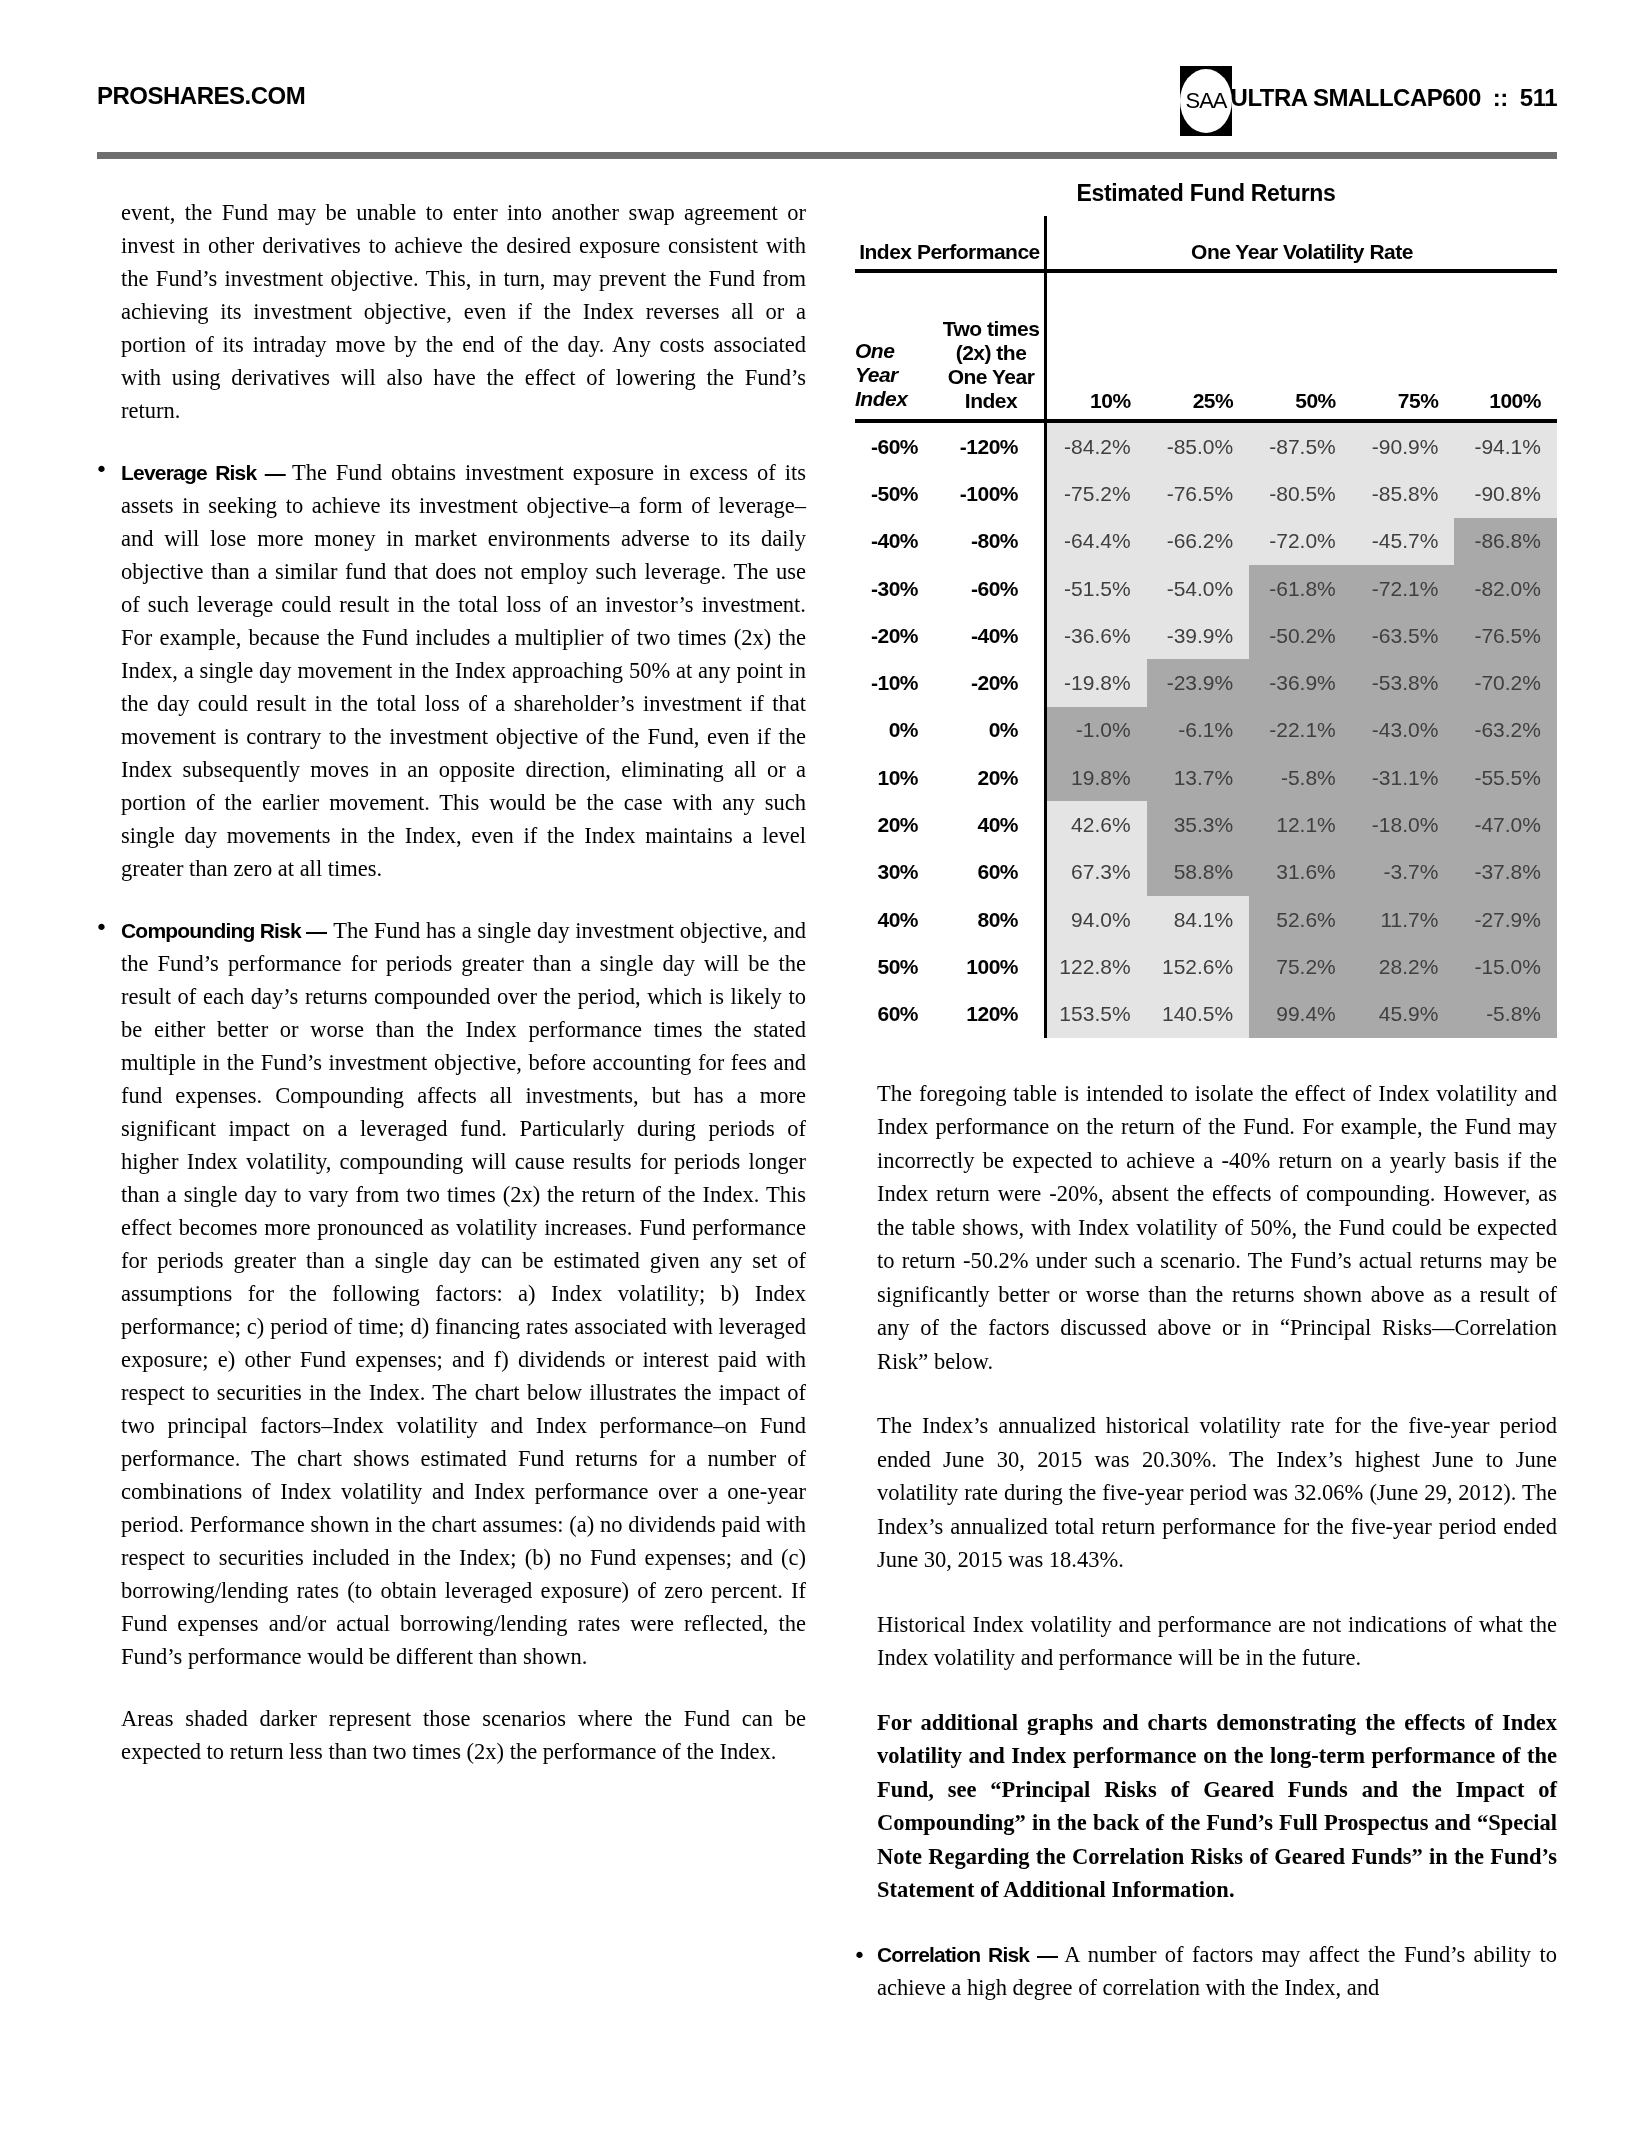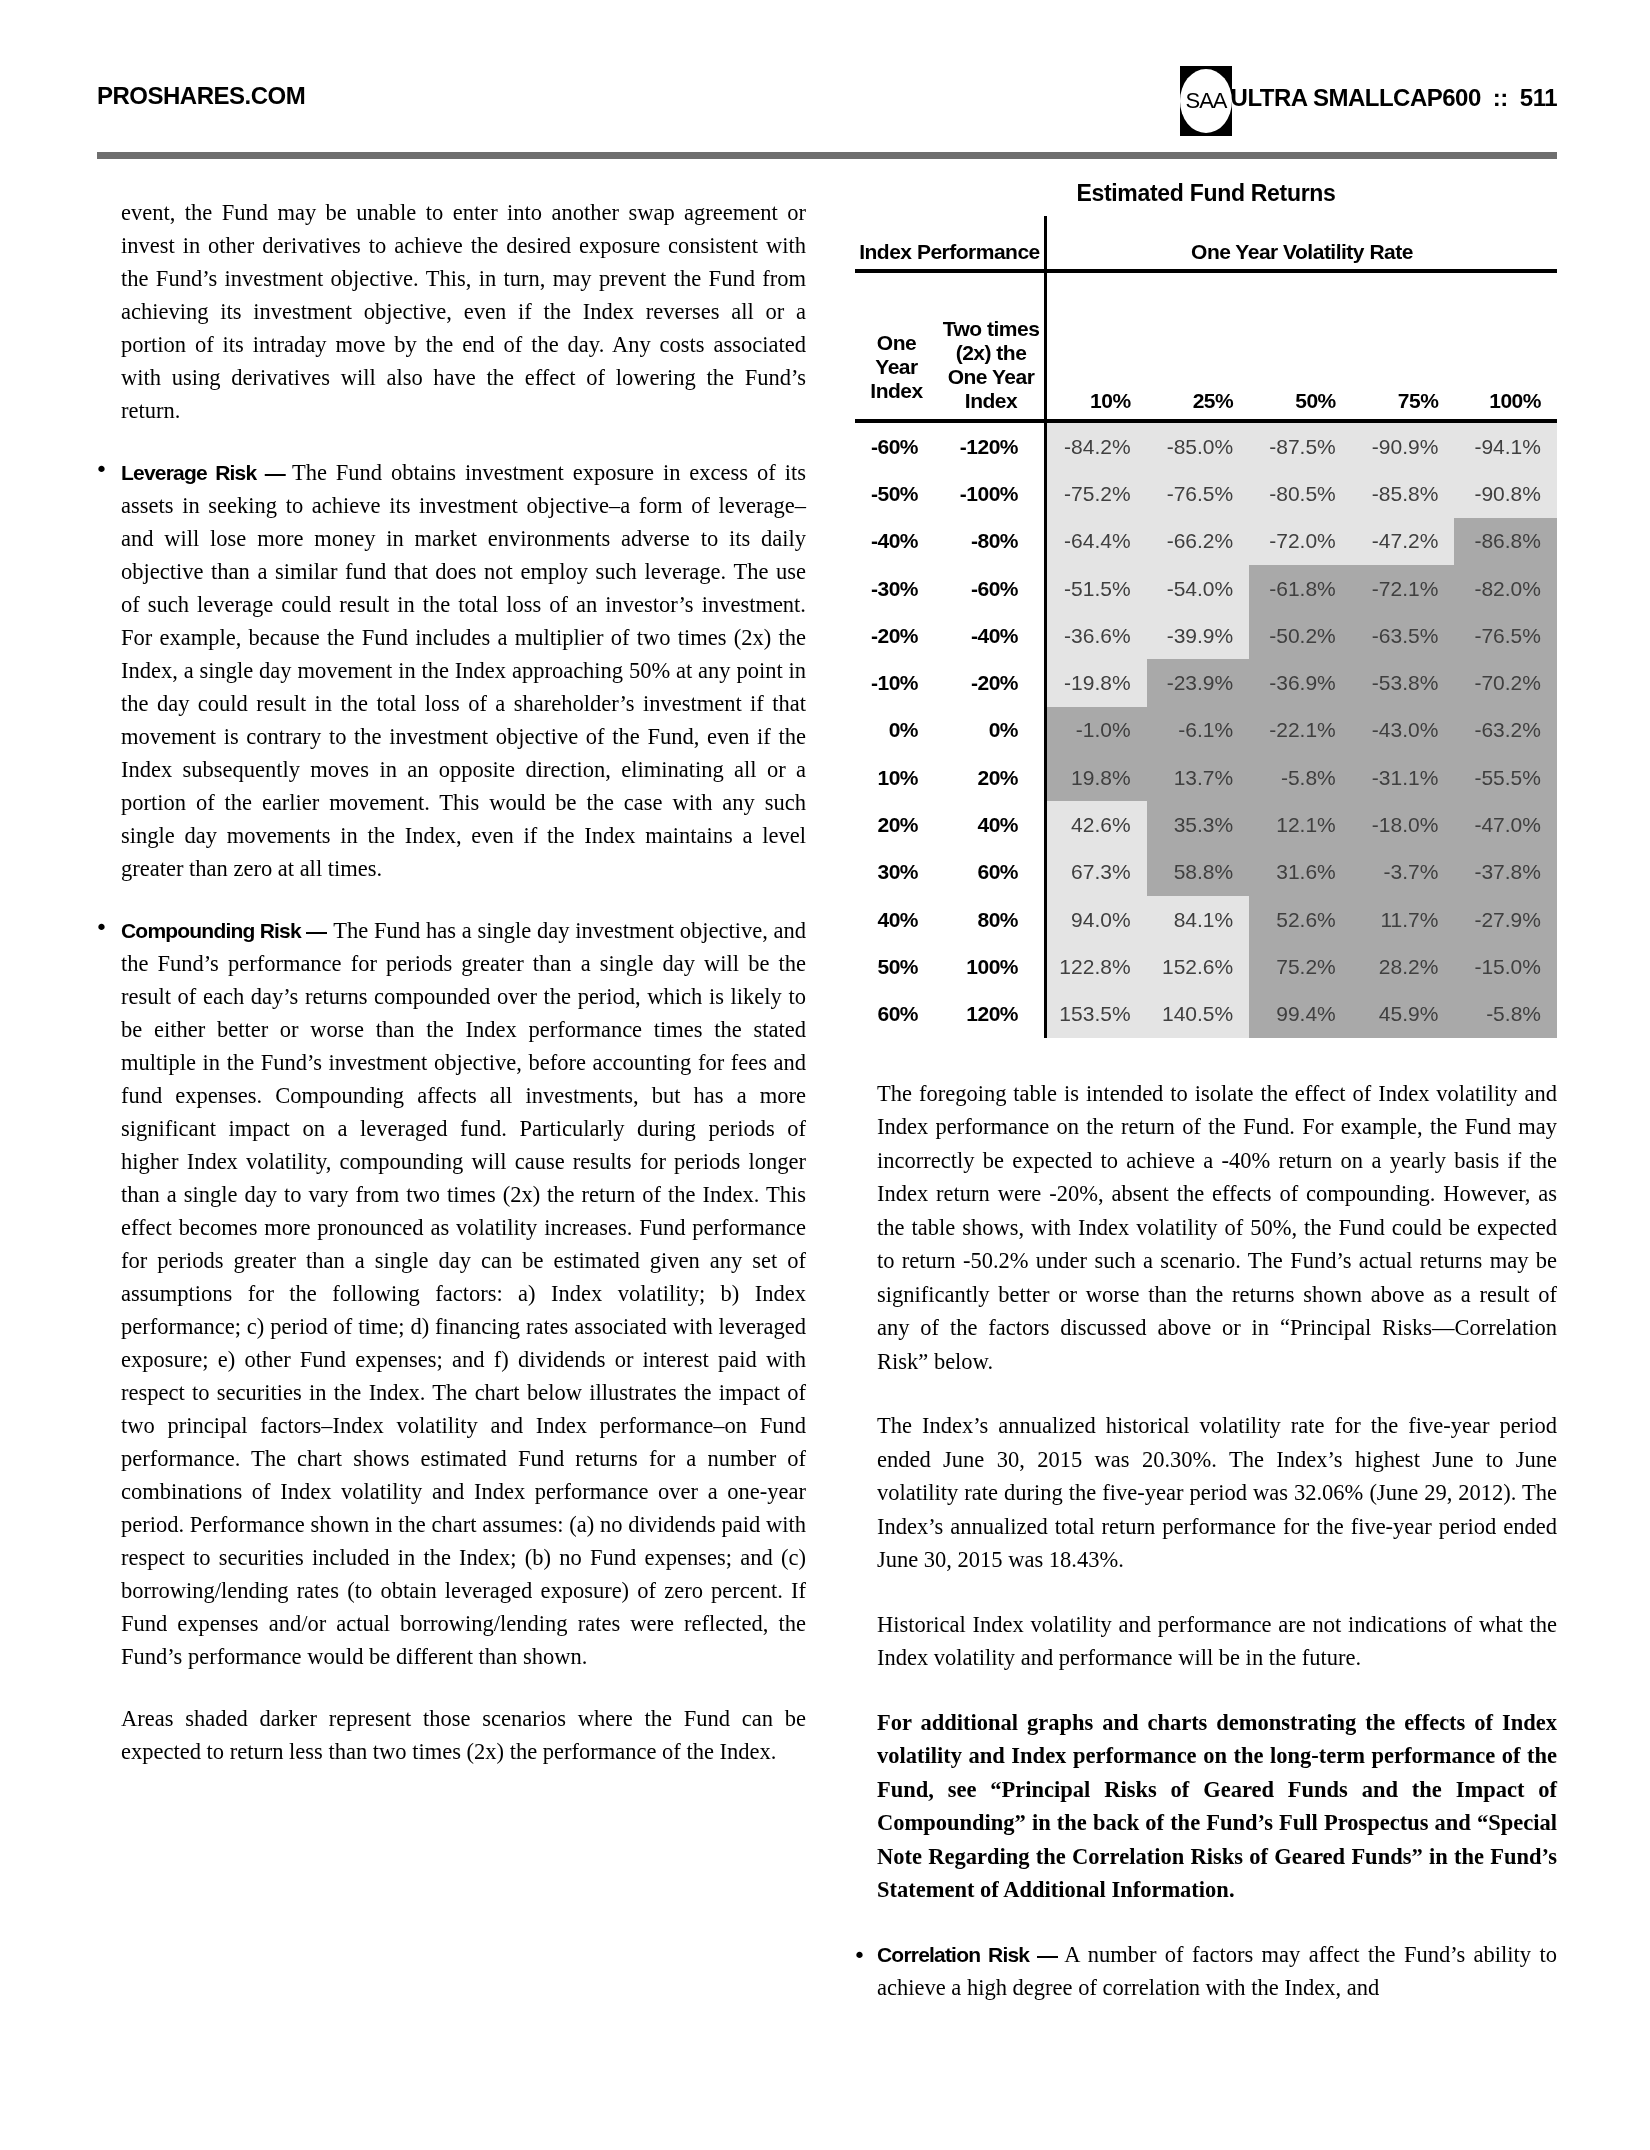--- a/index.html
+++ b/index.html
@@ -71,21 +71,21 @@
     border-bottom:4px solid #000; display:flex; align-items:flex-end;
     justify-content:center; font-weight:bold; font-size:21px;
     letter-spacing:-0.5px; text-align:center; padding-bottom:5px; line-height:24px;
   }
   .group-right { border-left:3px solid #000; }
   .thead-row2 { display:grid; grid-template-columns:83px 106px repeat(5,1fr); height:150px; }
   .thead-row2 > div {
     border-bottom:4px solid #000; display:flex; align-items:flex-end;
     font-weight:bold; font-size:21px; letter-spacing:-0.5px; line-height:24px;
   }
-  .rh1 { justify-content:center; text-align:center; padding-bottom:16px; }
+  .rh1 { justify-content:center; text-align:left; padding-bottom:8px;font-style:italic; }
   .rh2 { justify-content:center; text-align:center; padding:0 2px 6px; }
   .volh { justify-content:flex-end; padding:0 16px 6px 0; }
   .firstcol { border-left:3px solid #000; }
   .trow { display:grid; grid-template-columns:83px 106px repeat(5,1fr); height:47.3px; }
   .tcell { display:flex; align-items:center; justify-content:flex-end; font-size:21px; }
   .rowlabel { font-weight:bold; letter-spacing:-0.5px; color:#000; }
   .col-index { padding-right:20px; }
   .col-twox  { padding-right:26px; }
   .val { color:#3f3f3f; padding-right:16px; }
   .val.light { background:var(--shade-light); }
@@ -158,21 +158,21 @@
             <div class="tcell val light">-80.5%</div>
             <div class="tcell val light">-85.8%</div>
             <div class="tcell val light">-90.8%</div>
           </div>
           <div class="trow">
             <div class="tcell rowlabel col-index">-40%</div>
             <div class="tcell rowlabel col-twox">-80%</div>
             <div class="tcell val light firstval">-64.4%</div>
             <div class="tcell val light">-66.2%</div>
             <div class="tcell val light">-72.0%</div>
-            <div class="tcell val light">-47.2%</div>
+            <div class="tcell val light">-45.7%</div>
             <div class="tcell val dark">-86.8%</div>
           </div>
           <div class="trow">
             <div class="tcell rowlabel col-index">-30%</div>
             <div class="tcell rowlabel col-twox">-60%</div>
             <div class="tcell val light firstval">-51.5%</div>
             <div class="tcell val light">-54.0%</div>
             <div class="tcell val dark">-61.8%</div>
             <div class="tcell val dark">-72.1%</div>
             <div class="tcell val dark">-82.0%</div>

